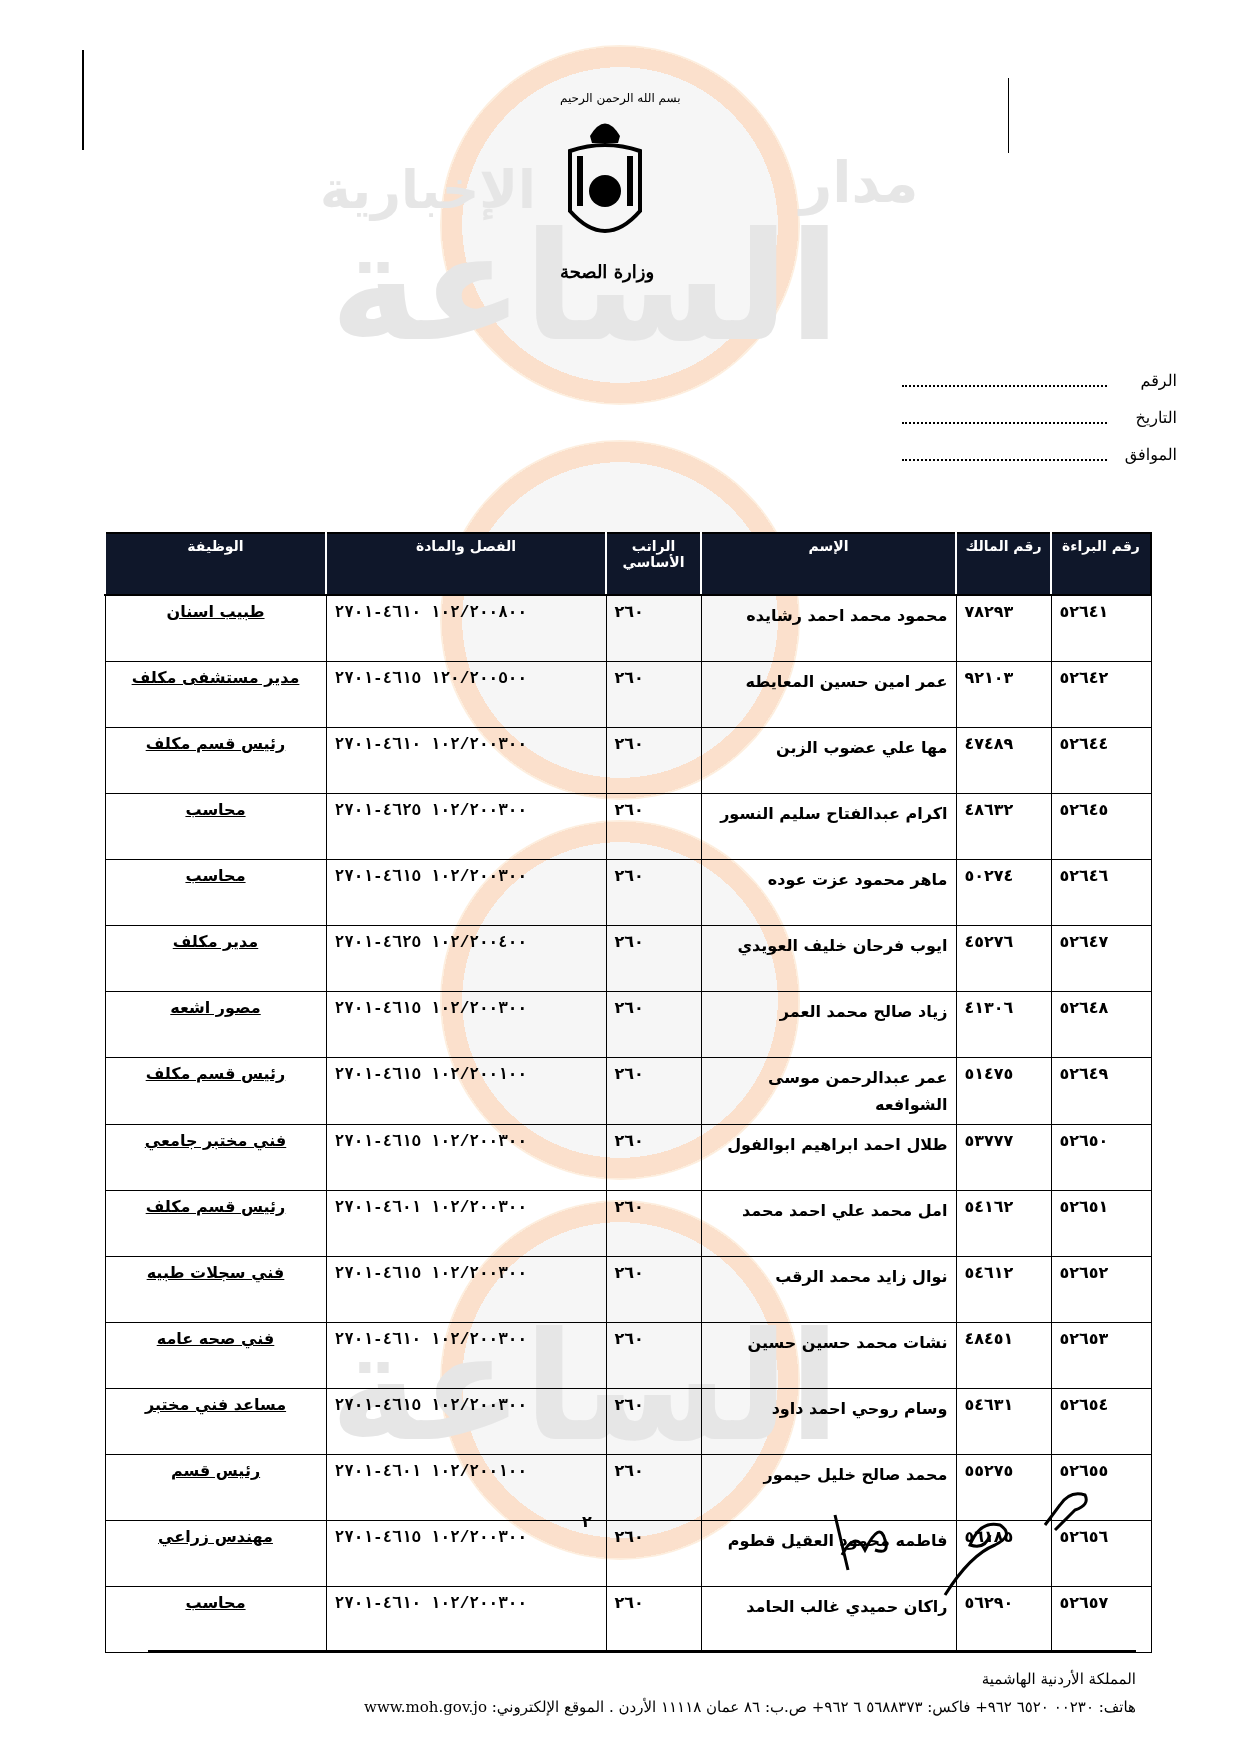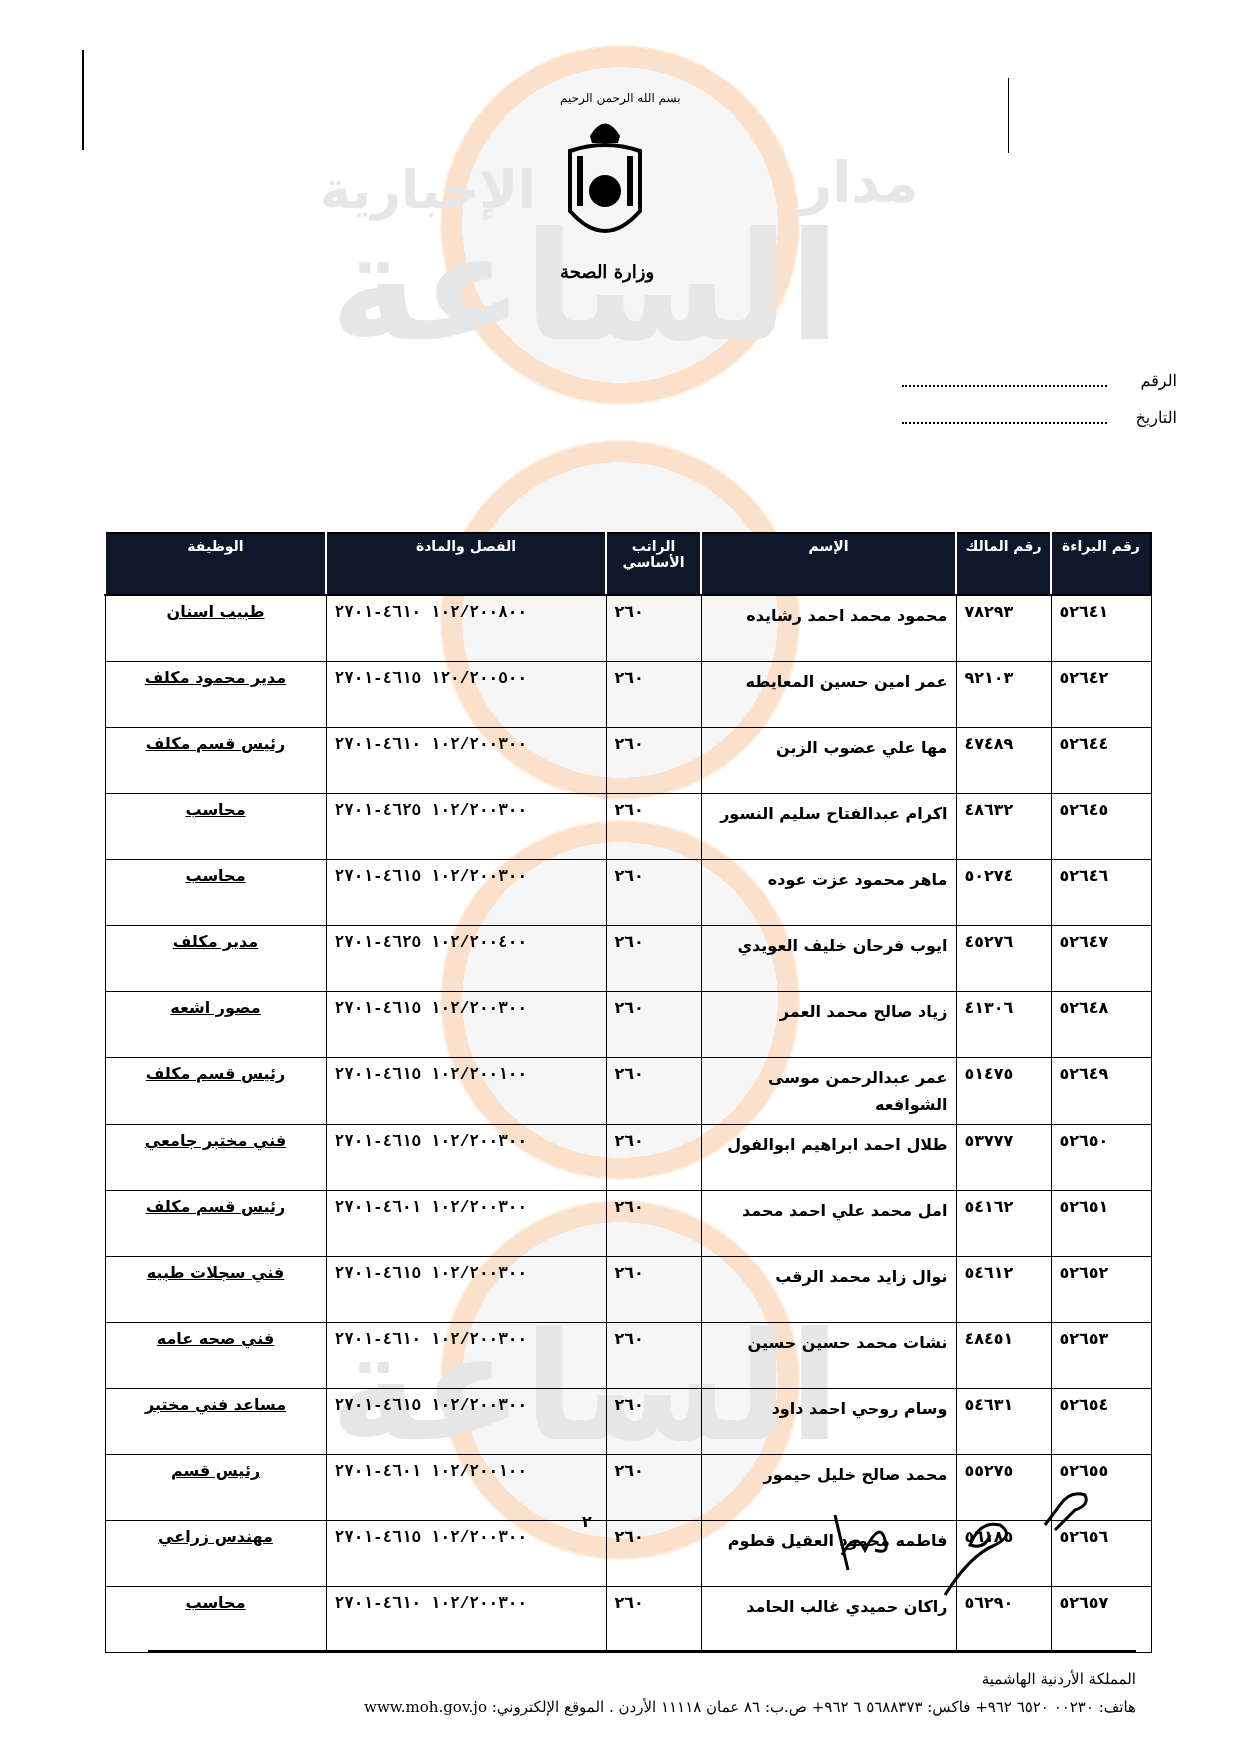--- a/index.html
+++ b/index.html
@@ -57,20 +57,24 @@
 
 <div class="refs">
   <div class="row">
       <span class="lbl">الرقم</span>
       <span class="dots"></span>
     </div>
   <div class="row">
       <span class="lbl">التاريخ</span>
       <span class="dots"></span>
     </div>
+  <div class="row">
+      <span class="lbl">الموافق</span>
+      <span class="dots"></span>
+    </div>
 </div>
 
 <table class="staff">
   <thead>
     <tr>
       <th style="width:90px">رقم البراءة</th>
       <th style="width:85px">رقم المالك</th>
       <th style="width:245px">الإسم</th>
       <th style="width:85px">الراتب الأساسي</th>
       <th style="width:270px">الفصل والمادة</th>
@@ -85,21 +89,21 @@
         <td class="num">٢٦٠</td>
         <td class="code">١٠٢/٢٠٠٨٠٠ ٤٦١٠-٢٧٠١</td>
         <td class="job">طبيب اسنان</td>
       </tr>
       <tr>
         <td class="num">٥٢٦٤٢</td>
         <td class="num">٩٢١٠٣</td>
         <td class="name">عمر امين حسين المعايطه</td>
         <td class="num">٢٦٠</td>
         <td class="code">١٢٠/٢٠٠٥٠٠ ٤٦١٥-٢٧٠١</td>
-        <td class="job">مدير محمود مكلف</td>
+        <td class="job">مدير مستشفى مكلف</td>
       </tr>
       <tr>
         <td class="num">٥٢٦٤٤</td>
         <td class="num">٤٧٤٨٩</td>
         <td class="name">مها علي عضوب الزبن</td>
         <td class="num">٢٦٠</td>
         <td class="code">١٠٢/٢٠٠٣٠٠ ٤٦١٠-٢٧٠١</td>
         <td class="job">رئيس قسم مكلف</td>
       </tr>
       <tr>

